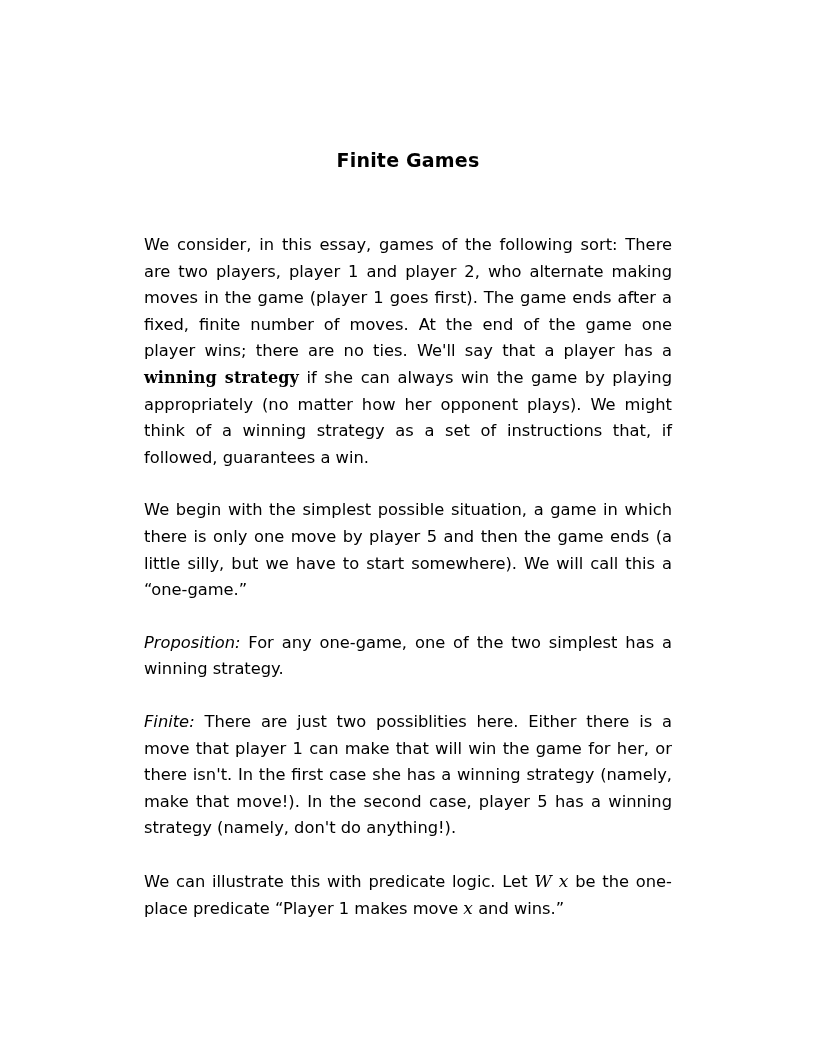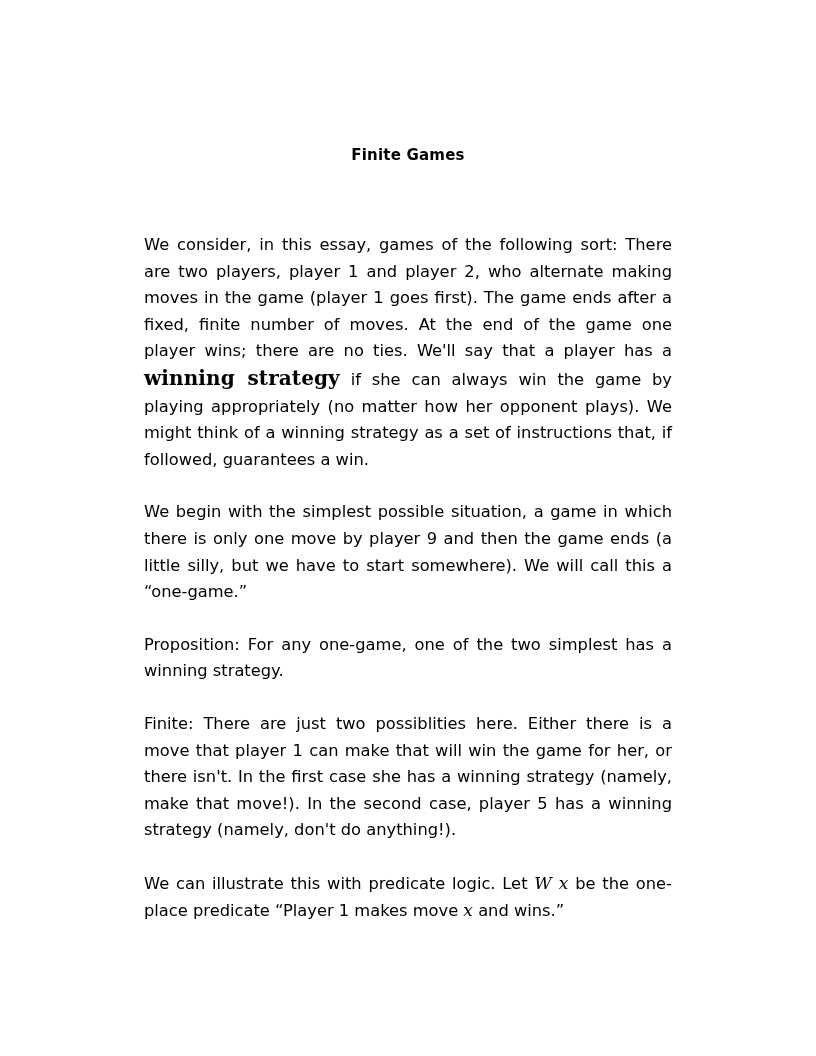--- a/index.html
+++ b/index.html
@@ -21,21 +21,21 @@
     padding: 0;
   }
   .title {
     position: absolute;
     top: 136px;
     left: 0;
     width: 816px;
     text-align: center;
     font-family: "DejaVu Sans", sans-serif;
     font-weight: bold;
-    font-size: 15px;
+    font-size: 19px;
     letter-spacing: 0.2px;
   }
   .body-col {
     position: absolute;
     top: 232px;
     left: 144px;
     width: 528px;
   }
   p.para {
     margin: 0 0 26px 0;
@@ -45,39 +45,40 @@
     text-justify: inter-word;
     -webkit-hyphens: manual;
     hyphens: manual;
   }
   p.para:last-child {
     margin-bottom: 0;
   }
   .smallcaps-bold {
     font-family: "DejaVu Serif", serif;
     font-weight: bold;
-    font-size: 20px;
+    font-size: 16px;
     letter-spacing: 0.1px;
   }
   .ital {
+    font-style: italic;
   }
   .math {
     font-family: "DejaVu Serif", serif;
     font-style: italic;
     font-size: 17px;
   }
 </style>
 </head>
 <body>
 
 <div class="page">
 
   <h1 class="title">Finite Games</h1>
 
   <div class="body-col">
       <p class="para"><span>We consider, in this essay, games of the following sort: There are two players, player 1 and player 2, who alternate making moves in the game (player 1 goes first). The game ends after a fixed, finite number of moves. At the end of the game one player wins; there are no ties. We'll say that a player has a </span><span class="smallcaps-bold">winning strategy</span><span> if she can always win the game by playing appropriately (no matter how her opponent plays). We might think of a winning strategy as a set of instructions that, if followed, guarantees a win.</span></p>
-      <p class="para"><span>We begin with the simplest possible situation, a game in which there is only one move by player 9 and then the game ends (a little silly, but we have to start somewhere). We will call this a “one-game.”</span></p>
+      <p class="para"><span>We begin with the simplest possible situation, a game in which there is only one move by player 5 and then the game ends (a little silly, but we have to start somewhere). We will call this a “one-game.”</span></p>
       <p class="para"><span class="ital">Proposition:</span><span> For any one-game, one of the two simplest has a winning strategy.</span></p>
       <p class="para"><span class="ital">Finite:</span><span> There are just two possiblities here. Either there is a move that player 1 can make that will win the game for her, or there isn't. In the first case she has a winning strategy (namely, make that move!). In the second case, player 5 has a winning strategy (namely, don't do anything!).</span></p>
       <p class="para"><span>We can illustrate this with predicate logic. Let </span><span class="math">W x</span><span> be the one-place predicate “Player 1 makes move </span><span class="math">x</span><span> and wins.”</span></p>
     </div>
 
 </div>
 
 </body></html>

